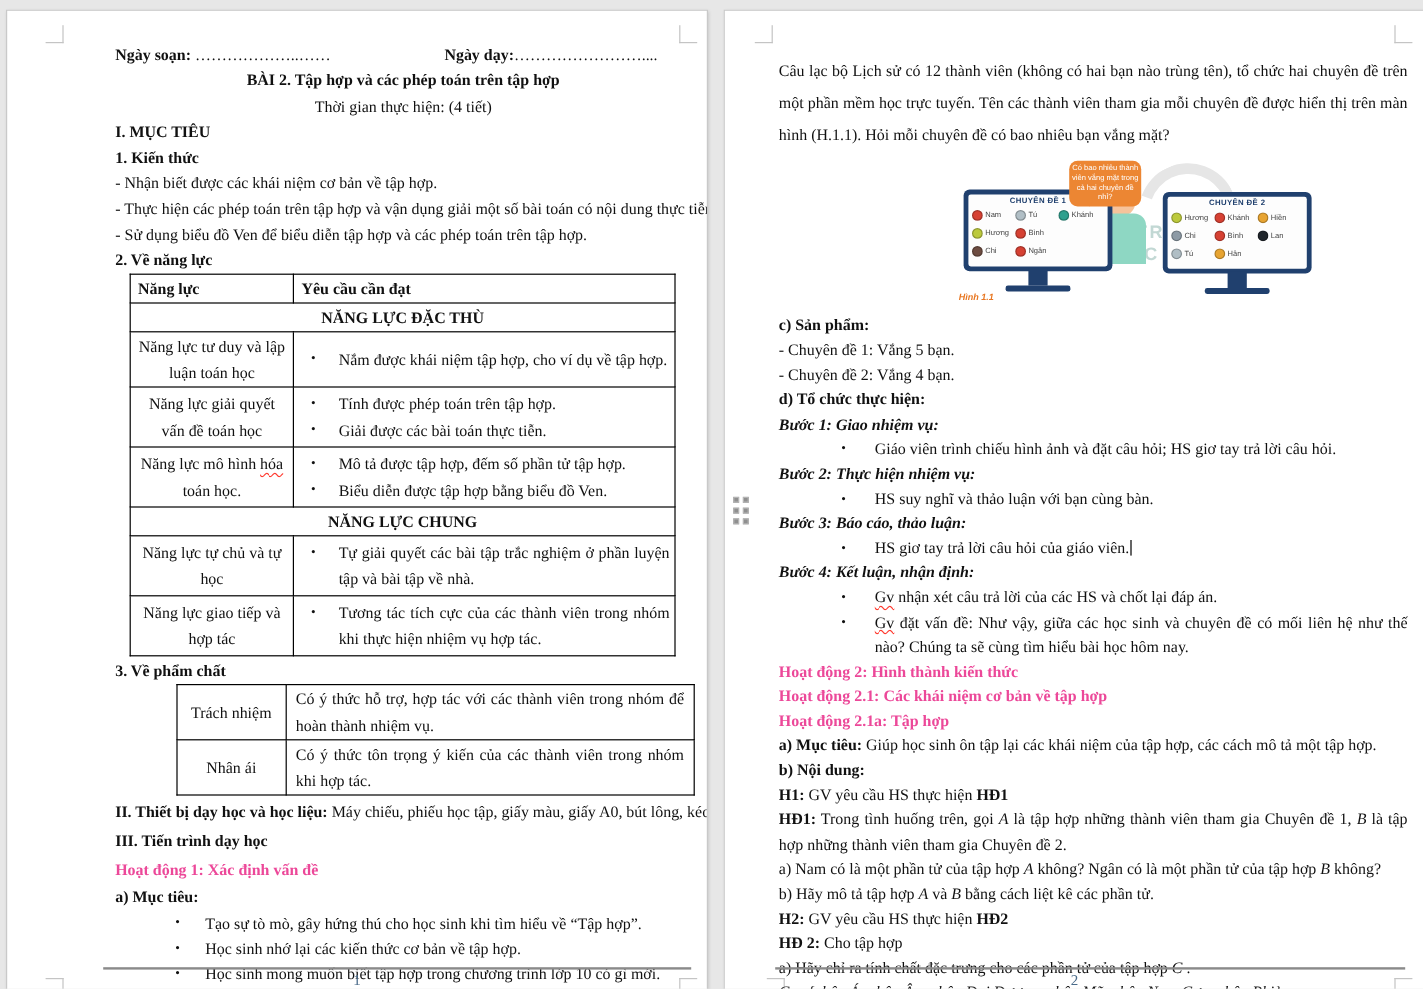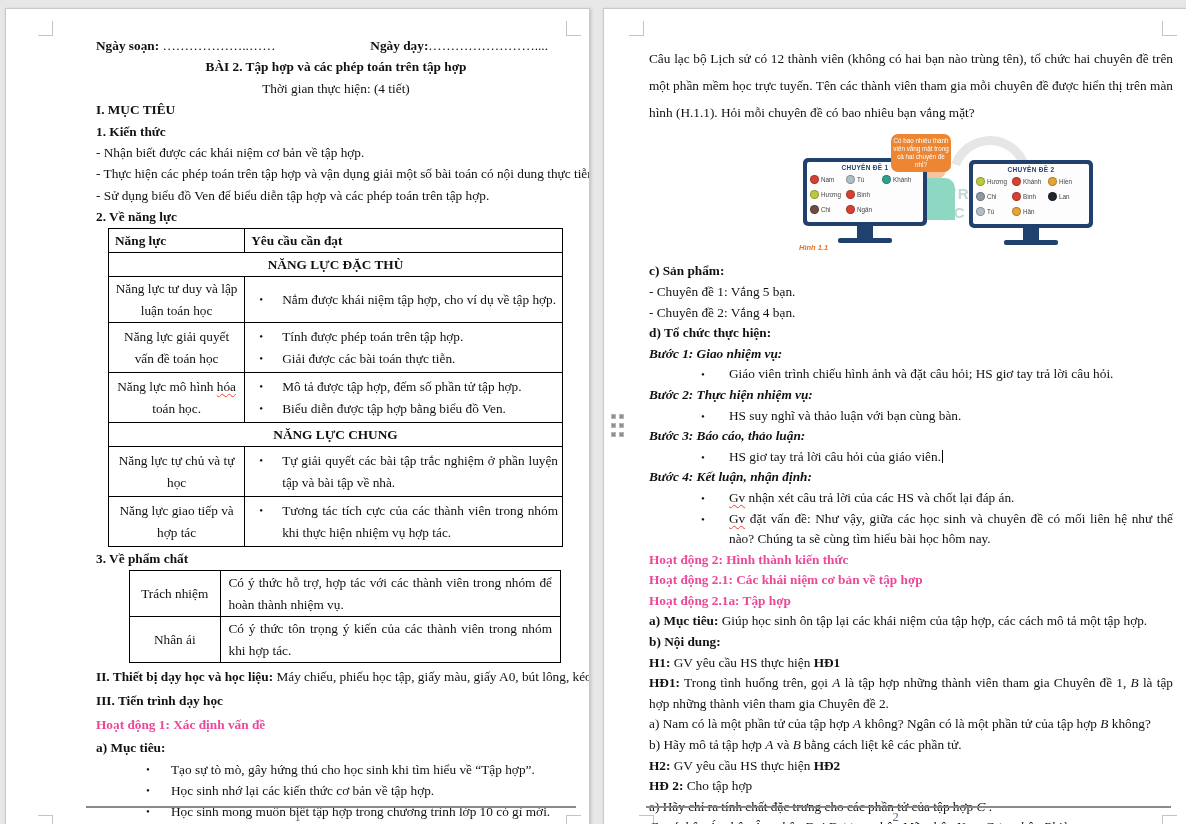--- a/index.html
+++ b/index.html
@@ -29,21 +29,21 @@
   
   table{border-collapse:collapse;font-size:13.3px;line-height:21.4px;}
   td{border:1px solid #000;padding:1px 6px;vertical-align:middle;}
   .t1{margin-left:12px;width:455px;}
   .t1 .th{text-align:left;font-weight:bold;}
   .t1 .gsec{text-align:center;font-weight:bold;}
   .t1 .cname{width:30%;text-align:center;}
   .t1 .cbul{padding:3px 4px 3px 14px;}
   .tbrow{display:flex;}
   .tbdot{flex:none;width:23px;font-size:11px;}
-  .t2{margin-left:33px;width:432px;margin-top:1px;}
+  .t2{margin-left:51px;width:432px;margin-top:1px;}
   .t2 .c2name{width:21%;text-align:center;}
   .t2 .c2desc{text-align:justify;padding:1px 8px;}
   
   .hdrrow{display:flex;justify-content:space-between;padding-right:28px;gap:41px;}
   
   .mt2{margin-top:2px}.mt3{margin-top:3px}.mt5{margin-top:5px}
   .caret{display:inline-block;width:1.5px;height:13px;background:#000;vertical-align:-2px;margin-left:1px;}
   .footline{position:absolute;top:797px;border-top:2px solid #8a8a8a;}
   .fl1{left:80px;right:13px;}
   .fl2{left:42px;right:16px;}

